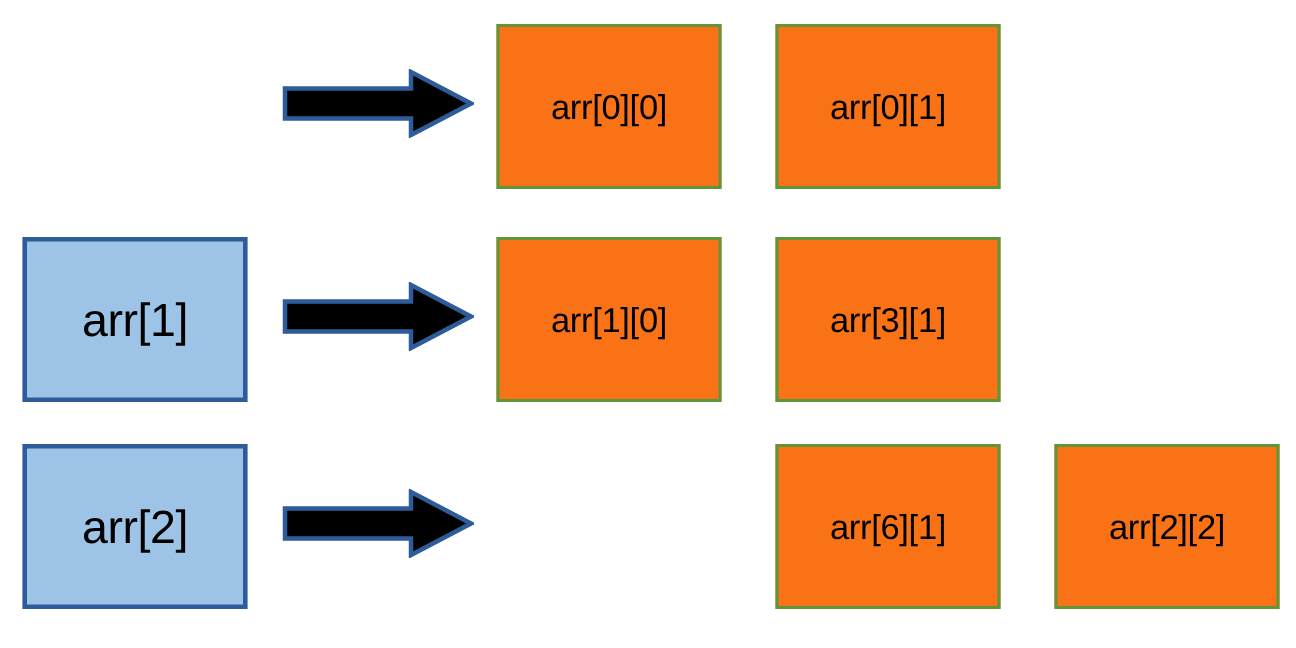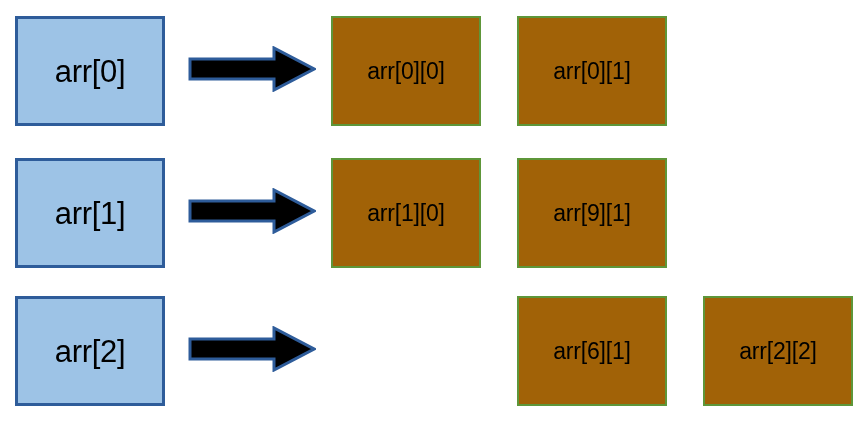--- a/index.html
+++ b/index.html
@@ -63,21 +63,21 @@
     height: 46px;
   }
   .arrow-wrap svg { display: block; }
 
   
   .green-box {
     position: absolute;
     top: 0;
     width: 146px;
     height: 106px;
-    background: #a16207;
+    background: #f97316;
     border: 2px solid #5E9639;
     box-sizing: content-box;
     display: flex;
     align-items: center;
     justify-content: center;
   }
   .green-col-0 { left: 331px; }
   .green-col-1 { left: 517px; }
   .green-col-2 { left: 703px; }
 
@@ -90,23 +90,20 @@
     white-space: nowrap;
   }
 </style>
 </head>
 <body>
 
 <div id="canvas">
 
   <div class="row row-0">
 
-    <div class="blue-box">
-      <span class="label">arr[0]</span>
-    </div>
 
     <div class="arrow-wrap">
       <svg width="128" height="46" viewBox="0 0 128 46" aria-hidden="true">
         <polygon points="2,13 86,13 86,2 126,23 86,44 86,33 2,33" fill="#000000" stroke="#2E5C9A" stroke-width="3" stroke-linejoin="miter"></polygon>
       </svg>
     </div>
 
     <div class="green-box green-col-0">
       <span class="label">arr[0][0]</span>
     </div>
@@ -124,21 +121,21 @@
     <div class="arrow-wrap">
       <svg width="128" height="46" viewBox="0 0 128 46" aria-hidden="true">
         <polygon points="2,13 86,13 86,2 126,23 86,44 86,33 2,33" fill="#000000" stroke="#2E5C9A" stroke-width="3" stroke-linejoin="miter"></polygon>
       </svg>
     </div>
 
     <div class="green-box green-col-0">
       <span class="label">arr[1][0]</span>
     </div>
     <div class="green-box green-col-1">
-      <span class="label">arr[9][1]</span>
+      <span class="label">arr[3][1]</span>
     </div>
   </div>
 
   <div class="row row-2">
 
     <div class="blue-box">
       <span class="label">arr[2]</span>
     </div>
 
     <div class="arrow-wrap">

